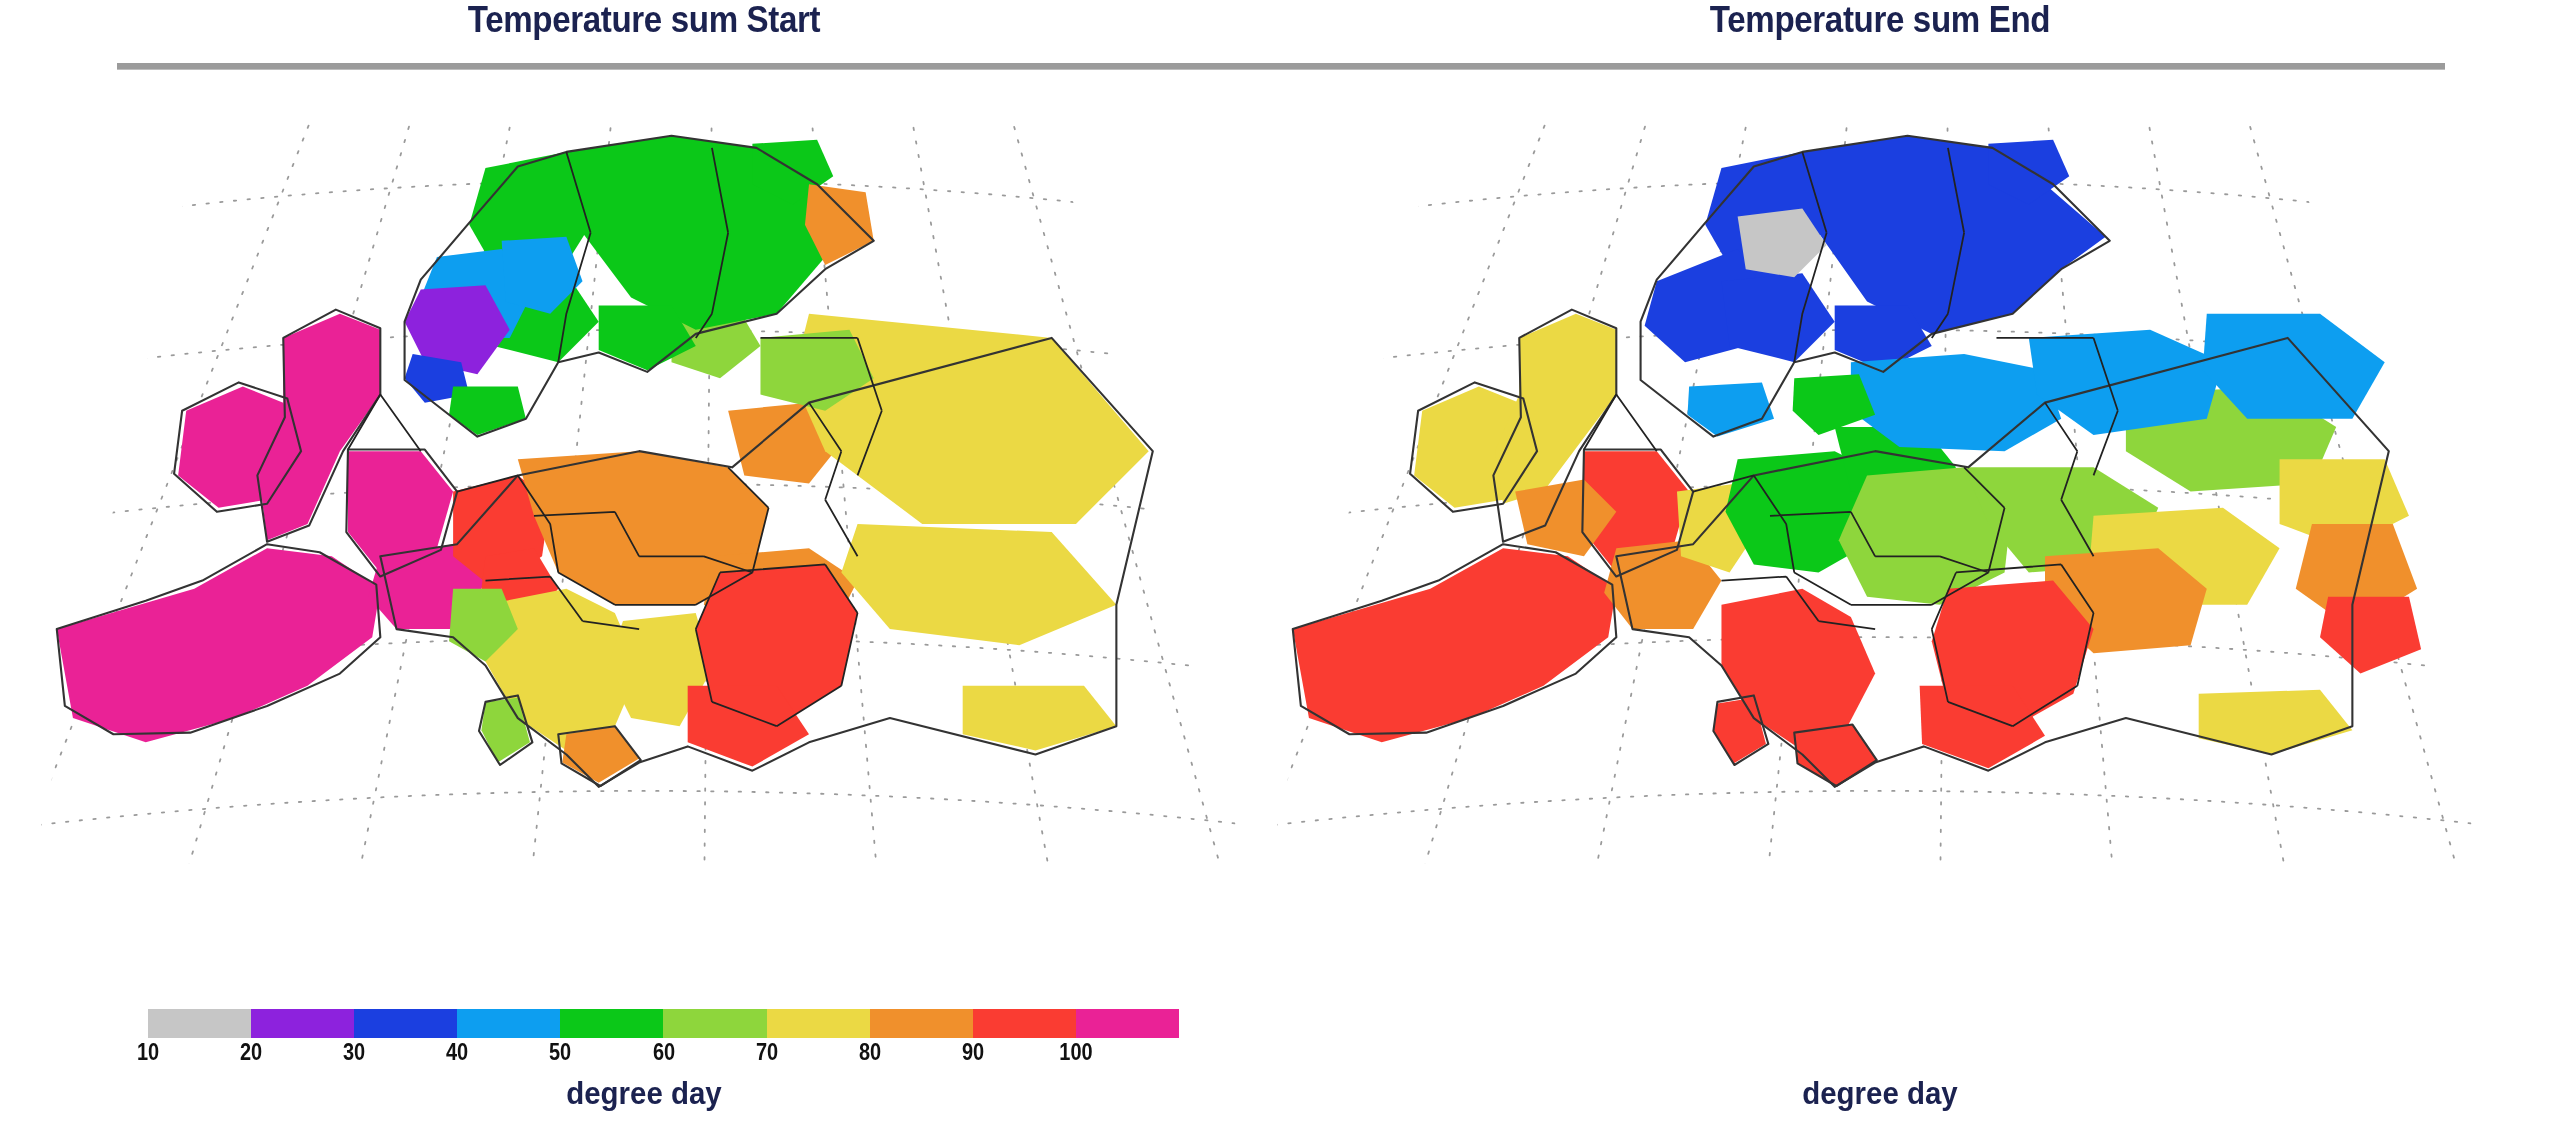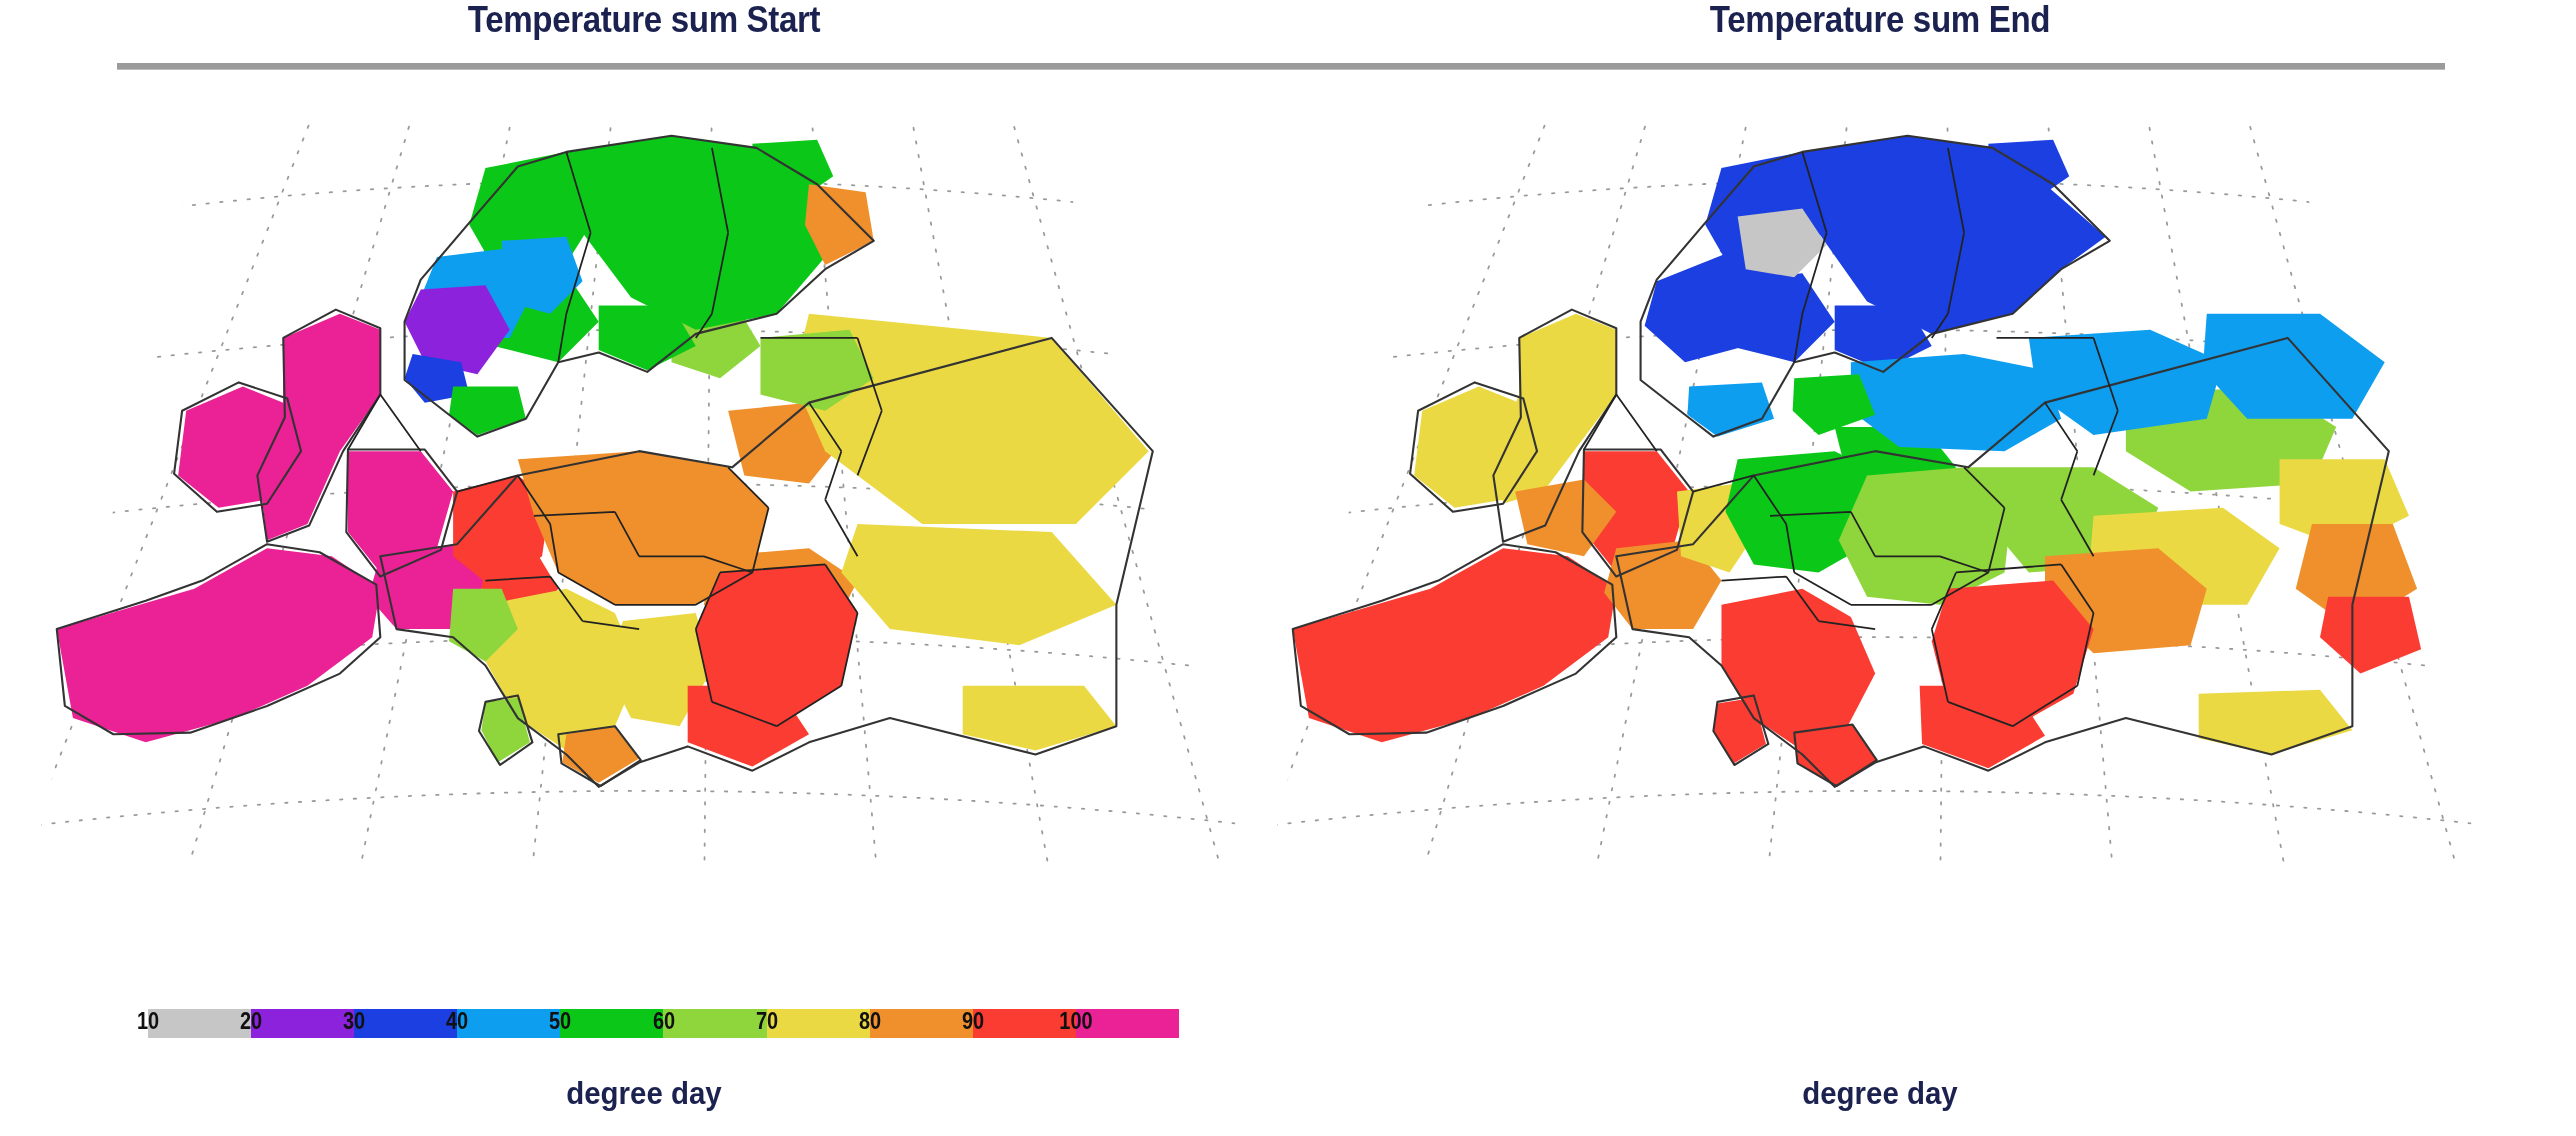--- a/index.html
+++ b/index.html
@@ -28,21 +28,21 @@
 
   .mapwrap{position:absolute;top:71px;left:0;width:1288px;height:914px;}
   .mapwrap svg{display:block;width:100%;height:100%;}
 
   
   .cbar{position:absolute;display:flex;height:29px;}
   .cbar .seg{height:100%;}
   .cbar.l{left:148px;top:1009px;width:1031px;}
 
   .ticks{position:absolute;height:27.5px;}
-  .ticks.l{left:148px;top:1008px;width:1031px;}
+  .ticks.l{left:148px;top:1039px;width:1031px;}
   .ticks .tk{
     position:absolute;top:0;
     font-size:23.5px;font-weight:bold;color:#111111;
     transform:translateX(-50%) scaleX(0.85);
     white-space:nowrap;
   }
 
   .cbtitle{
     position:absolute;width:100%;left:0;top:1076px;
     text-align:center;font-size:31px;font-weight:bold;color:#1b2250;

